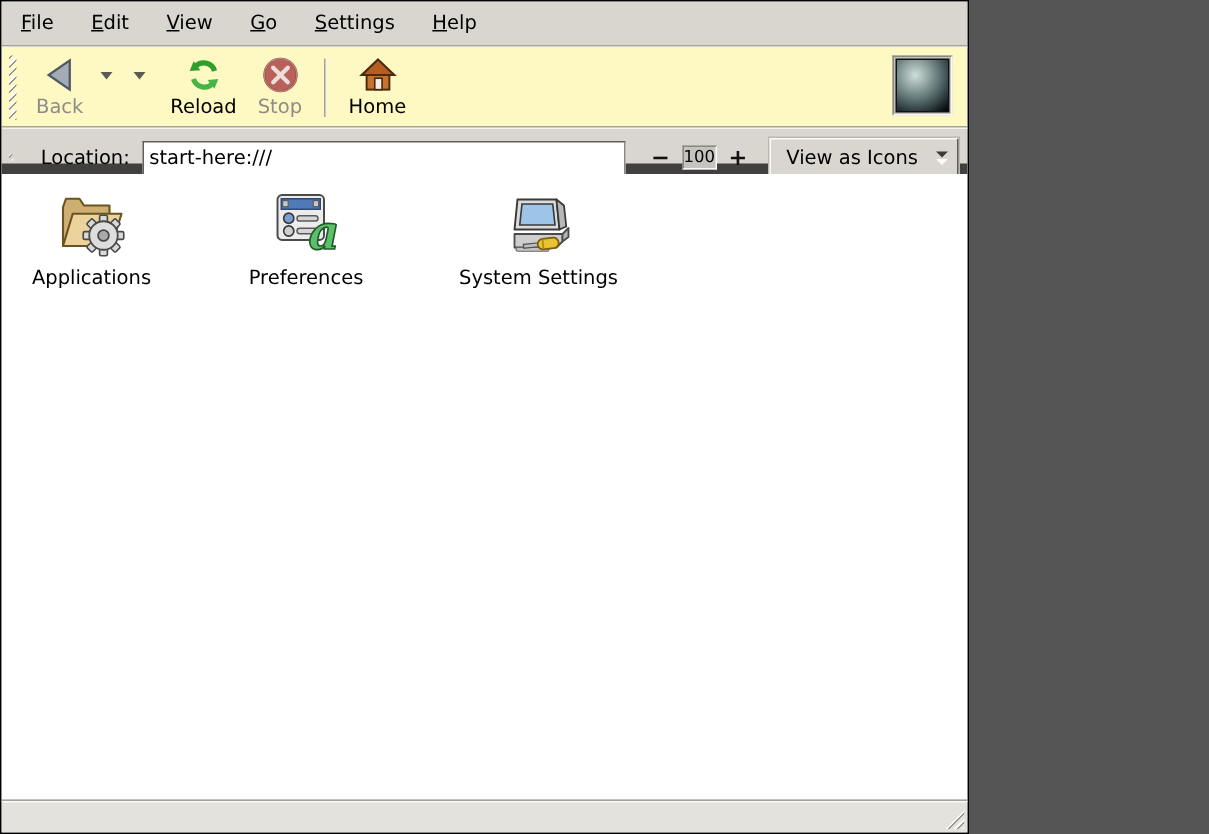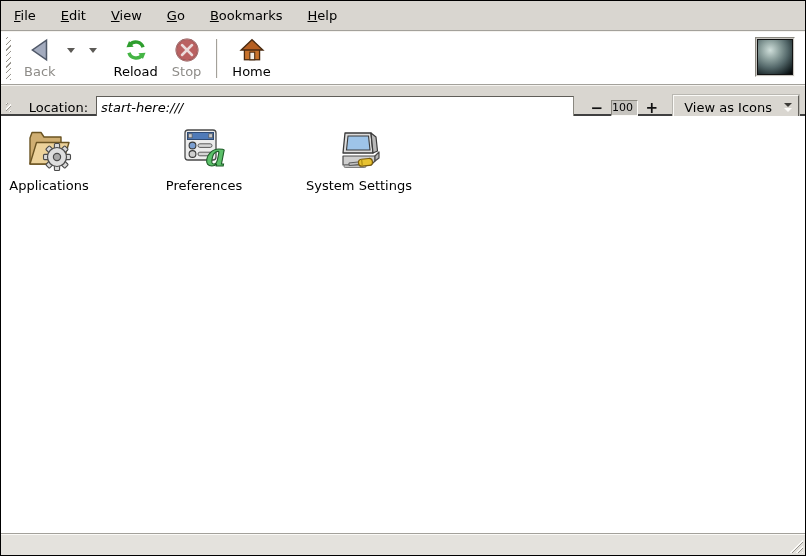--- a/index.html
+++ b/index.html
@@ -1,36 +1,36 @@
 <!DOCTYPE html>
 <html><head>
 <meta charset="utf-8">
 <style>
   * { box-sizing: border-box; }
   html,body { margin:0; padding:0; background:#555; }
   body { font-family: "DejaVu Sans", "Liberation Sans", sans-serif; }
   .window {
-    width:806px; height:556px; border:1px solid #000;
+    width:646px; height:556px; border:1px solid #000;
     background:#d9d6d0; display:flex; flex-direction:column; overflow:hidden;
   }
 
   
   .menubar {
     height:30px; display:flex; align-items:center; padding:0 10px; gap:19px;
     border-bottom:1px solid #a3a19b; background:#d9d6d0;
   }
   .menu-item {
     display:inline-block; font-size:13px; color:#000; padding:2px 3px; cursor:default;
   }
   .menu-item::first-letter { text-decoration:underline; }
 
   
   .toolbar {
     height:54px; display:flex; align-items:flex-start; padding:4px 6px 2px 5px;
-    border-bottom:1px solid #a3a19b; background:#ffffff;
+    border-bottom:1px solid #a3a19b; background:#fef9c3;
     box-shadow: inset 0 1px 0 #f5f3ef;
   }
   .grip {
     width:5px; align-self:stretch; margin:2px 6px 2px 0;
     background:repeating-linear-gradient(135deg,#fbfaf7 0 1px,#98958f 1px 2px,rgba(0,0,0,0) 2px 4px);
   }
   .tbtn {
     display:flex; flex-direction:column; align-items:center; justify-content:flex-start;
     padding:1px 6px; border:1px solid rgba(0,0,0,0); border-radius:2px;
   }
@@ -52,30 +52,29 @@
   }
   .throbber {
     width:36px; height:36px; background:
       radial-gradient(circle at 36% 30%, #cfdeda 0%, #8fa3a0 28%, #54686a 55%, #172224 85%, #000 100%);
     border:1px solid #111;
   }
 
   
   .locbar {
     height:31px; display:flex; align-items:center; padding:16px 6px 0 5px;
-    border-bottom:2px solid #404040; background:#d9d6d0;
+    border-bottom:7px solid #404040; background:#d9d6d0;
     box-shadow: inset 0 1px 0 #f5f3ef;
   }
   .loc-label { font-size:13px; color:#000; margin-left:12px; white-space:nowrap; }
   .loc-input {
     width:506px; height:23px; margin-left:8px; padding:0 4px;
     border:1px solid; border-color:#5f5d58 #8a8880 #8a8880 #5f5d58;
     font-family:"DejaVu Sans","Liberation Sans",sans-serif; font-size:13px; color:#000; background:#fff;
     outline:none;
-    font-style:italic;
   }
   .zoom-out, .zoom-in { font-size:15px; font-weight:bold; color:#111; padding:0 3px; }
   .zoom-out { margin-left:14px; }
   .zoom-box {
     width:28px; height:16px; margin:0 5px; text-align:left;
     border:1px solid; border-color:#8a8880 #fbfaf7 #fbfaf7 #8a8880;
     background:#c6c4bf; font-size:11px; line-height:14px; color:#000;
   }
   .viewas {
     margin-left:12px; height:26px; display:flex; align-items:center; padding:0 4px 0 10px;
@@ -110,21 +109,21 @@
 </head>
 <body>
 
 <div class="window">
 
   <div class="menubar">
     <span class="menu-item">File</span>
     <span class="menu-item">Edit</span>
     <span class="menu-item">View</span>
     <span class="menu-item">Go</span>
-    <span class="menu-item">Bookmarks</span>
+    <span class="menu-item">Settings</span>
     <span class="menu-item">Help</span>
   </div>
 
   <div class="toolbar">
     <div class="grip"></div>
 
     <div class="tbtn disabled">
       <span class="ico">
         <svg viewBox="0 0 24 24">
             <polygon points="18,3 18,21 5,12" fill="#9aa3b8" stroke="#3c4658" stroke-width="1.4"></polygon>
@@ -194,21 +193,21 @@
       <span class="viewas-label">View as Icons</span>
       <span class="viewas-arrows">
         <span class="va-dark"></span>
           <span class="va-light"></span>
       </span>
     </div>
   </div>
 
   <div class="content">
 
-    <div class="icon-cell" style="left:0px">
+    <div class="icon-cell" style="left:12px">
       <svg viewBox="0 0 48 48">
         <path d="M5 13 L5 39 L36 39 L36 12 L19 12 L16 7.5 L7 7.5 Z" fill="#cfae72" stroke="#6b5422" stroke-width="1.4" stroke-linejoin="round"></path>
         <path d="M5 39 L11.5 17.5 L44 17.5 L37.5 39 Z" fill="#ecd29b" stroke="#6b5422" stroke-width="1.4" stroke-linejoin="round"></path>
         <g transform="translate(32,32)">
           <g fill="#d9d9d9" stroke="#4a4a4a" stroke-width="1.1">
             <rect x="-2.6" y="-13.5" width="5.2" height="6" rx="1" transform="rotate(0)"></rect>
             <rect x="-2.6" y="-13.5" width="5.2" height="6" rx="1" transform="rotate(45)"></rect>
             <rect x="-2.6" y="-13.5" width="5.2" height="6" rx="1" transform="rotate(90)"></rect>
             <rect x="-2.6" y="-13.5" width="5.2" height="6" rx="1" transform="rotate(135)"></rect>
             <rect x="-2.6" y="-13.5" width="5.2" height="6" rx="1" transform="rotate(180)"></rect>

